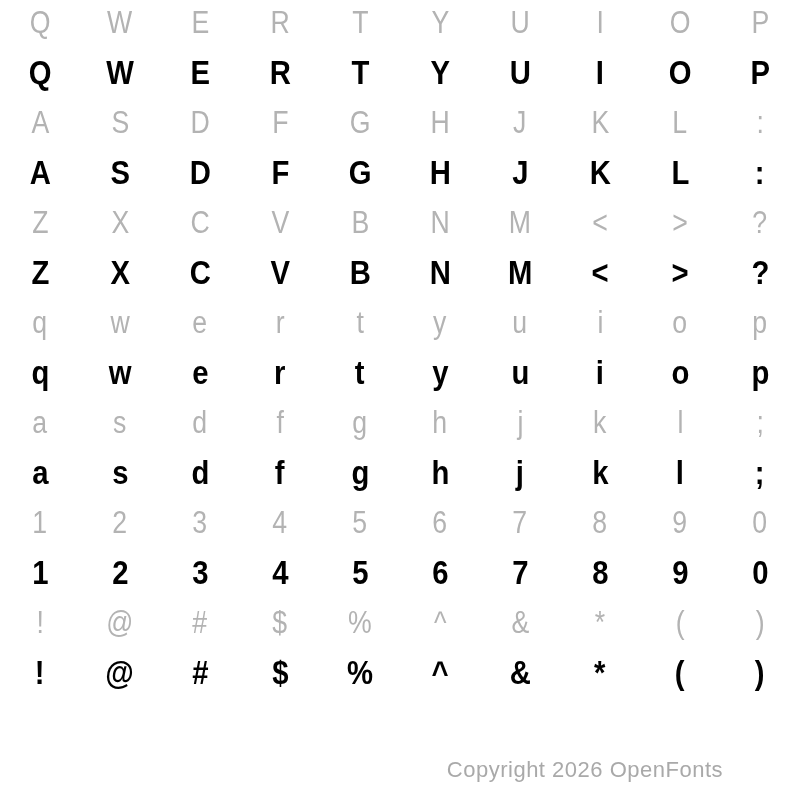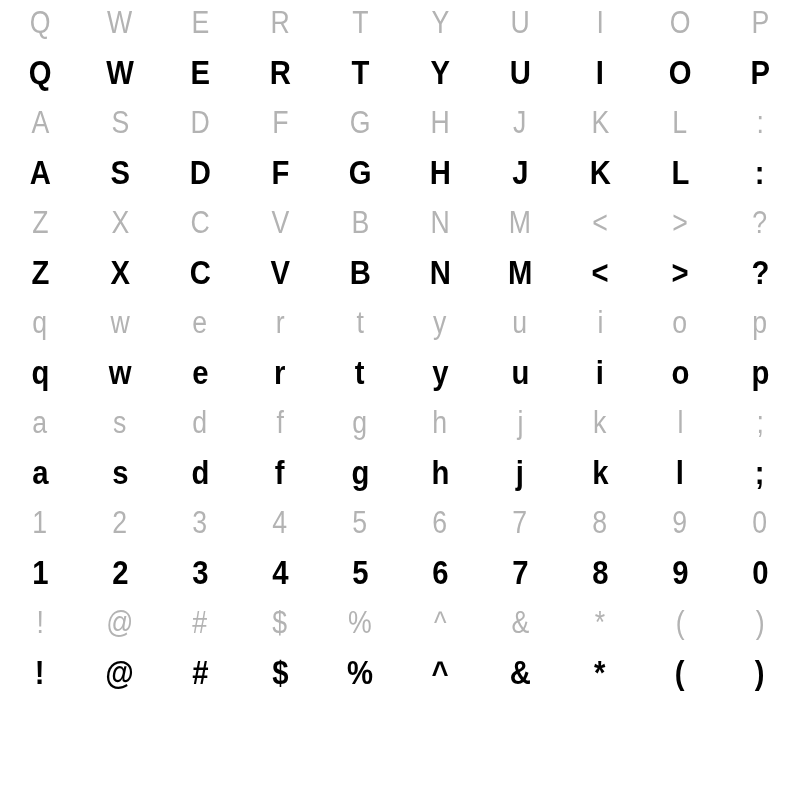--- a/index.html
+++ b/index.html
@@ -529,13 +529,14 @@
           </span>
           <span class="cell">
             <span class="g">(</span>
           </span>
           <span class="cell">
             <span class="g">)</span>
           </span>
         </div>
       </div>
     </div>
+  <div class="copyright" style="color: rgb(169, 169, 169);">Copyright 2026 OpenFonts</div>
 </div>
 
 </body></html>

